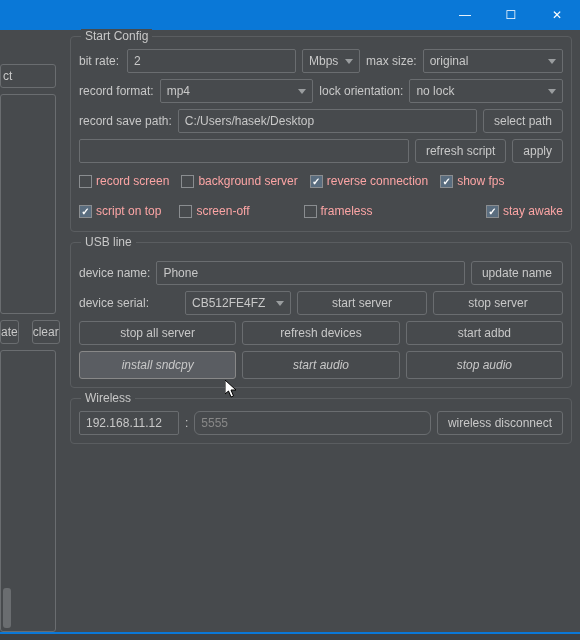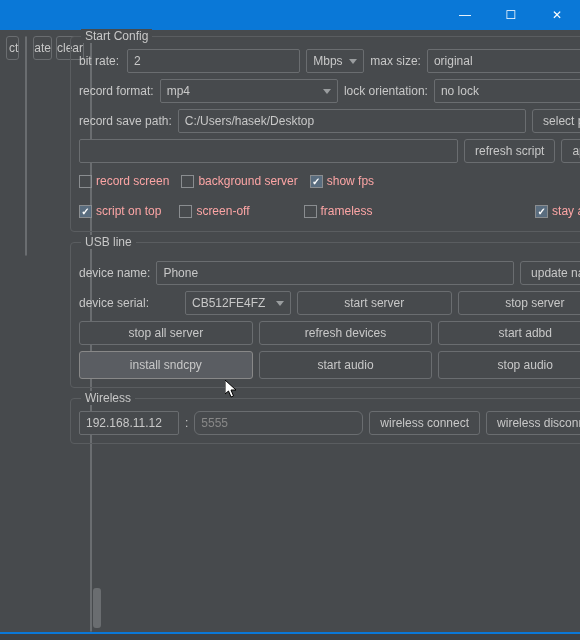--- a/index.html
+++ b/index.html
@@ -1,46 +1,46 @@
 <!DOCTYPE html>
 <html><head>
 <meta charset="utf-8">
 <style>
 * { box-sizing: border-box; margin: 0; padding: 0; font-family: "Segoe UI", sans-serif; font-size: 12px; }
 body { width: 580px; height: 640px; background: #3d4043; overflow: hidden; position: relative; }
 .titlebar { height: 30px; background: #0a78d7; display: flex; justify-content: flex-end; align-items: stretch; }
 .tbbtn { width: 46px; display: flex; align-items: center; justify-content: center; color: #fff; }
 
 .main { position: absolute; top: 30px; left: 0; right: 0; bottom: 6px; background: #474a4d; display: flex; border-bottom: 2px solid #0a78d7; }
-.leftcol { width: 62px; padding: 6px 6px 0 0; display: flex; flex-direction: row; gap: 6px; }
+.leftcol { width: 62px; padding: 6px 6px 0 0; display: flex; flex-direction: column; gap: 6px; }
 .container { padding: 6px 8px 8px 8px; flex:1; }
 
 .group { border: 1px solid #5a5d60; border-radius: 4px; position: relative; padding: 12px 8px 8px 8px; margin-bottom: 10px; }
 .group-title { position: absolute; top: -8px; left: 10px; background: #474a4d; padding: 0 4px; color: #c8c8c8; font-size: 12px; }
 
 .row { display: flex; align-items: center; gap: 6px; margin-bottom: 6px; min-height: 24px; }
 .lbl { color: #c8c8c8; white-space: nowrap; }
 
 .input, .select { height: 24px; background: #474a4d; border: 1px solid #6a6d70; border-radius: 2px; color: #c8c8c8; padding: 0 6px; outline: none; }
 .input::placeholder { color: #888; }
 .select { display: flex; align-items: center; justify-content: space-between; position: relative; padding-right: 18px; }
 .select::after { content: ""; position: absolute; right: 6px; top: 50%; margin-top: -2px; border: 4px solid transparent; border-top: 5px solid #9a9d9f; }
 
 .btn { height: 24px; background: #474a4d; border: 1px solid #6a6d70; border-radius: 3px; color: #c8c8c8; display: flex; align-items: center; justify-content: center; padding: 0 10px; cursor: pointer; white-space: nowrap; }
-.btn.big { height: 28px; }
+.btn.big { height: 28px; font-style: italic; }
 .btn.active { background: #5a5d62; border-color: #888; }
 
 .chk { display: flex; align-items: center; gap: 4px; color: #fca5a5; white-space: nowrap; }
 .box { width: 13px; height: 13px; border: 1px solid #8a8d90; display: flex; align-items: center; justify-content: center; font-size: 10px; font-weight: bold; color: #fff; }
 .box.checked { background: #5a6d7f; }
 .box.checked::before { content: "✓"; }
 
 .leftbtn { height: 24px; border: 1px solid #6a6d70; border-radius: 3px; color: #c8c8c8; display:flex; align-items:center; justify-content:center; }
 .leftbox { flex:1; border:1px solid #6a6d70; border-radius:3px; }
-.leftrow { display:flex; gap:4px; }
+.leftrow { display:flex; gap:13px; }
 .cursor { position:absolute; left:225px; top:380px; }
 </style>
 </head>
 <body>
 
 <div class="titlebar">
   <div class="tbbtn">—</div>
   <div class="tbbtn">☐</div>
   <div class="tbbtn close">✕</div>
 </div>
@@ -103,20 +103,24 @@
     <label class="chk">
             <span class="box"></span>
             <span>record screen</span>
           </label>
     <label class="chk">
             <span class="box"></span>
             <span>background server</span>
           </label>
     <label class="chk">
             <span class="box checked"></span>
+            <span>reverse connection</span>
+          </label>
+    <label class="chk">
+            <span class="box checked"></span>
             <span>show fps</span>
           </label>
   </div>
   <div class="row" style="gap:12px;margin-bottom:0">
     <label class="chk">
             <span class="box checked"></span>
             <span>script on top</span>
           </label>
     <label class="chk" style="margin-left:6px">
             <span class="box"></span>
@@ -164,21 +168,20 @@
     <div class="btn big" style="flex:1">stop audio</div>
   </div>
 </div>
 
 <div class="group">
   <div class="group-title">Wireless</div>
   <div class="row" style="margin-bottom:0">
     <input class="input" style="width: 100px;" value="192.168.11.12">
     <span class="lbl">:</span>
     <input class="input" style="flex: 1 1 0%; border-radius: 6px;" placeholder="5555">
-    <div class="btn">wireless connect</div>
     <div class="btn">wireless disconnect</div>
   </div>
 </div>
 
 </div>
 </div>
 
 <svg class="cursor" width="16" height="20" viewBox="0 0 16 20">
   <path d="M0 0 L0 14 L3.5 11 L6 17 L8.5 16 L6 10 L11 10 Z" fill="#fff" stroke="#000" stroke-width="1"></path>
 </svg>

